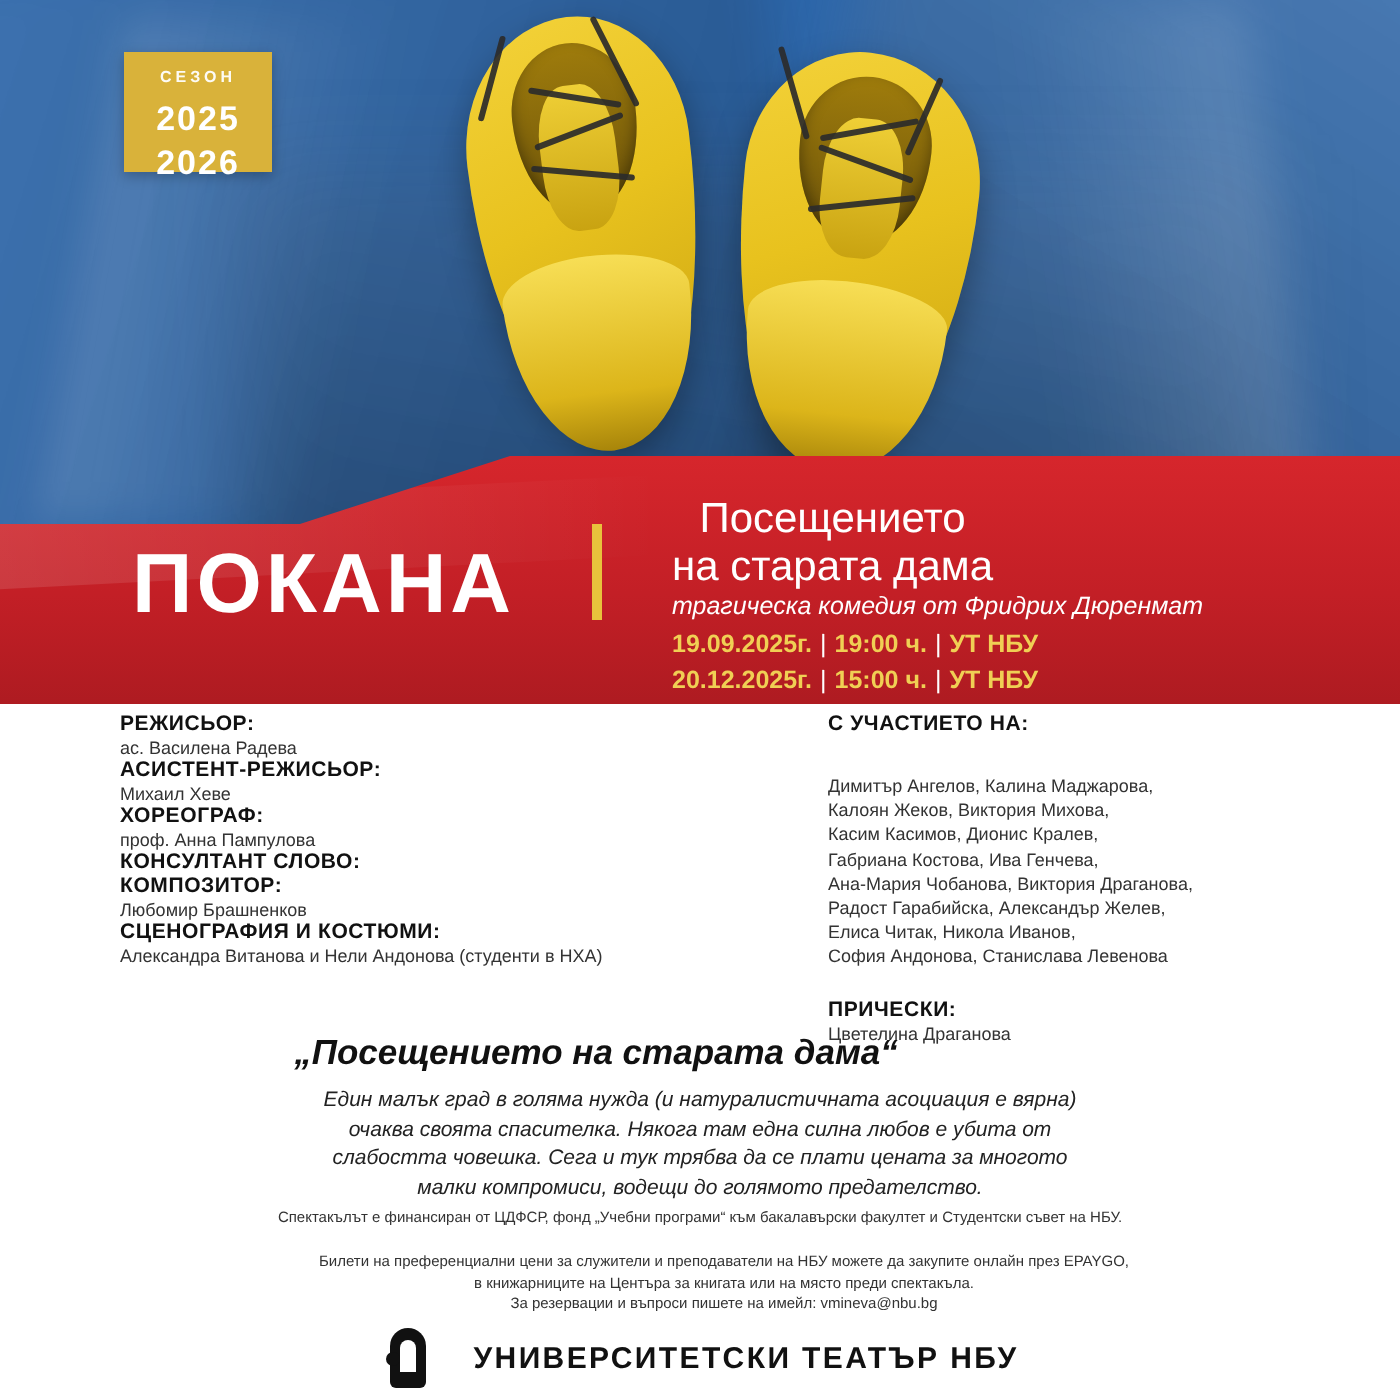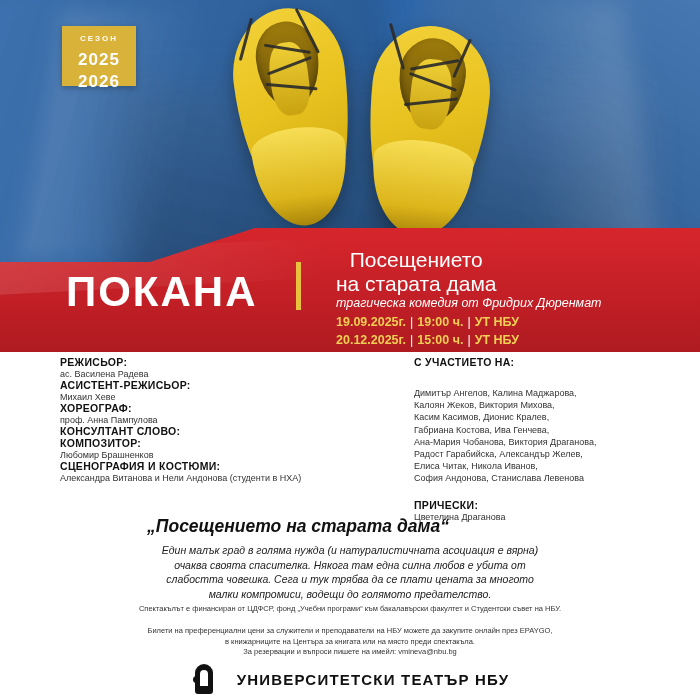--- a/index.html
+++ b/index.html
@@ -211,21 +211,21 @@
     position: absolute; left: 150px; top: 543px; width: 400px;
     text-align: center;
     font-size: 10.5px; font-style: italic; color: #222222; line-height: 14.5px;
   }
   .finance-note {
     position: absolute; left: 60px; top: 604px; width: 580px;
     text-align: center;
     font-size: 7.5px; color: #333333;
   }
   .tickets-note {
-    position: absolute; left: 90px; top: 626px; width: 520px;
+    position: absolute; left: 102px; top: 626px; width: 520px;
     text-align: center;
     font-size: 7.5px; color: #333333; line-height: 10.5px;
   }
 
   
   .footer {
     position: absolute; left: 0; bottom: 0; width: 700px; height: 42px;
     display: flex; align-items: center; justify-content: center; gap: 20px;
   }
   .logo-mark {

